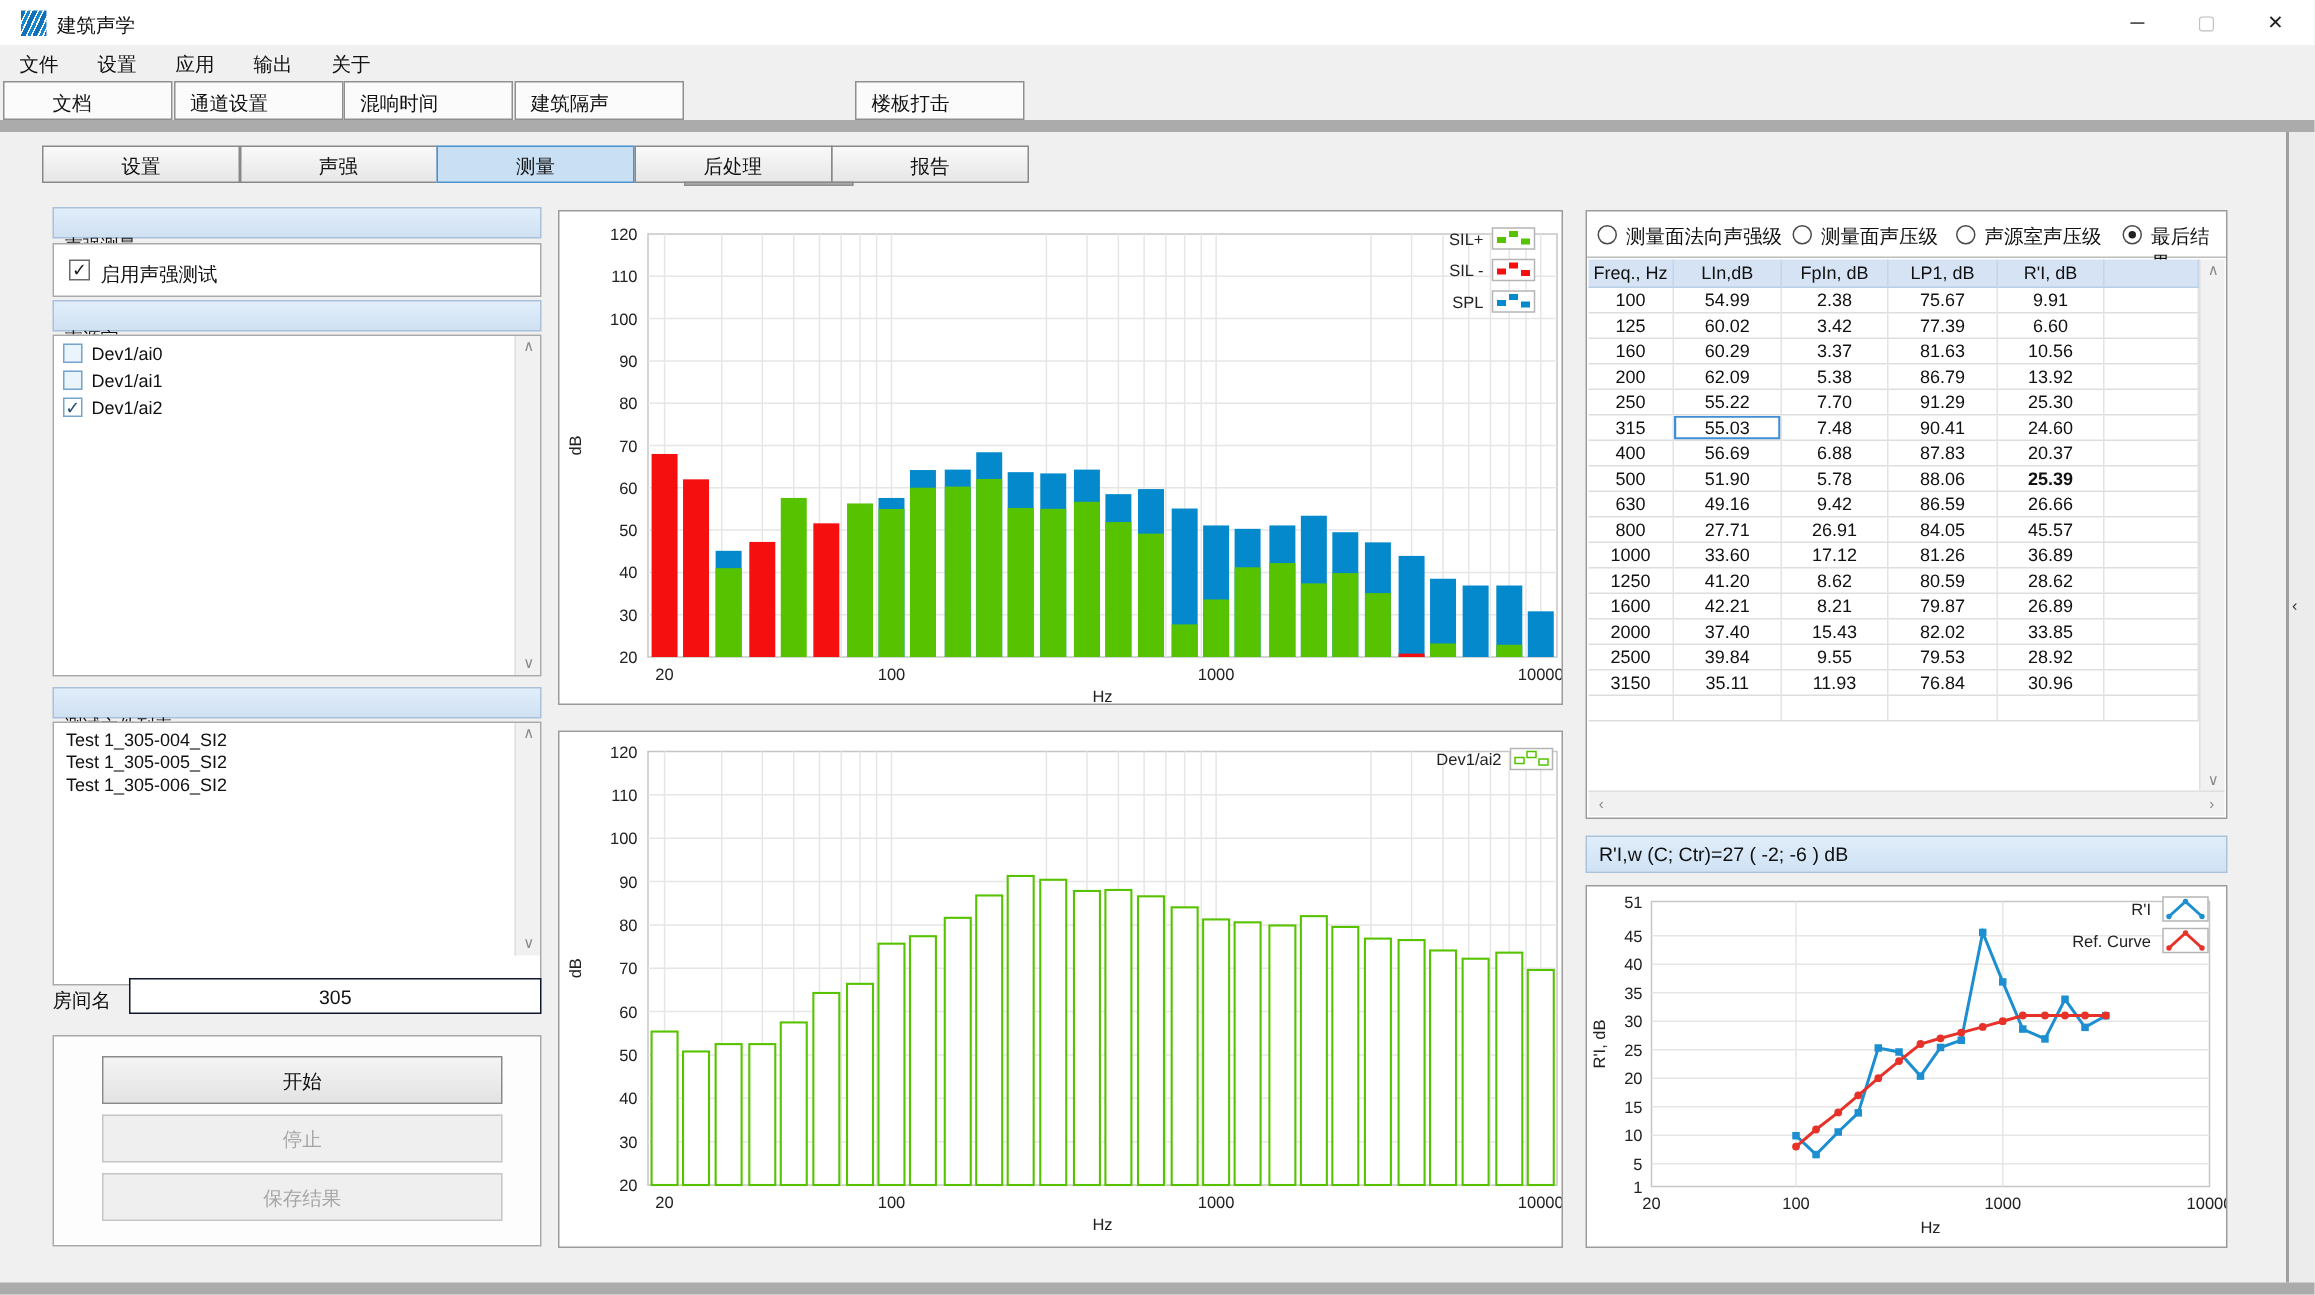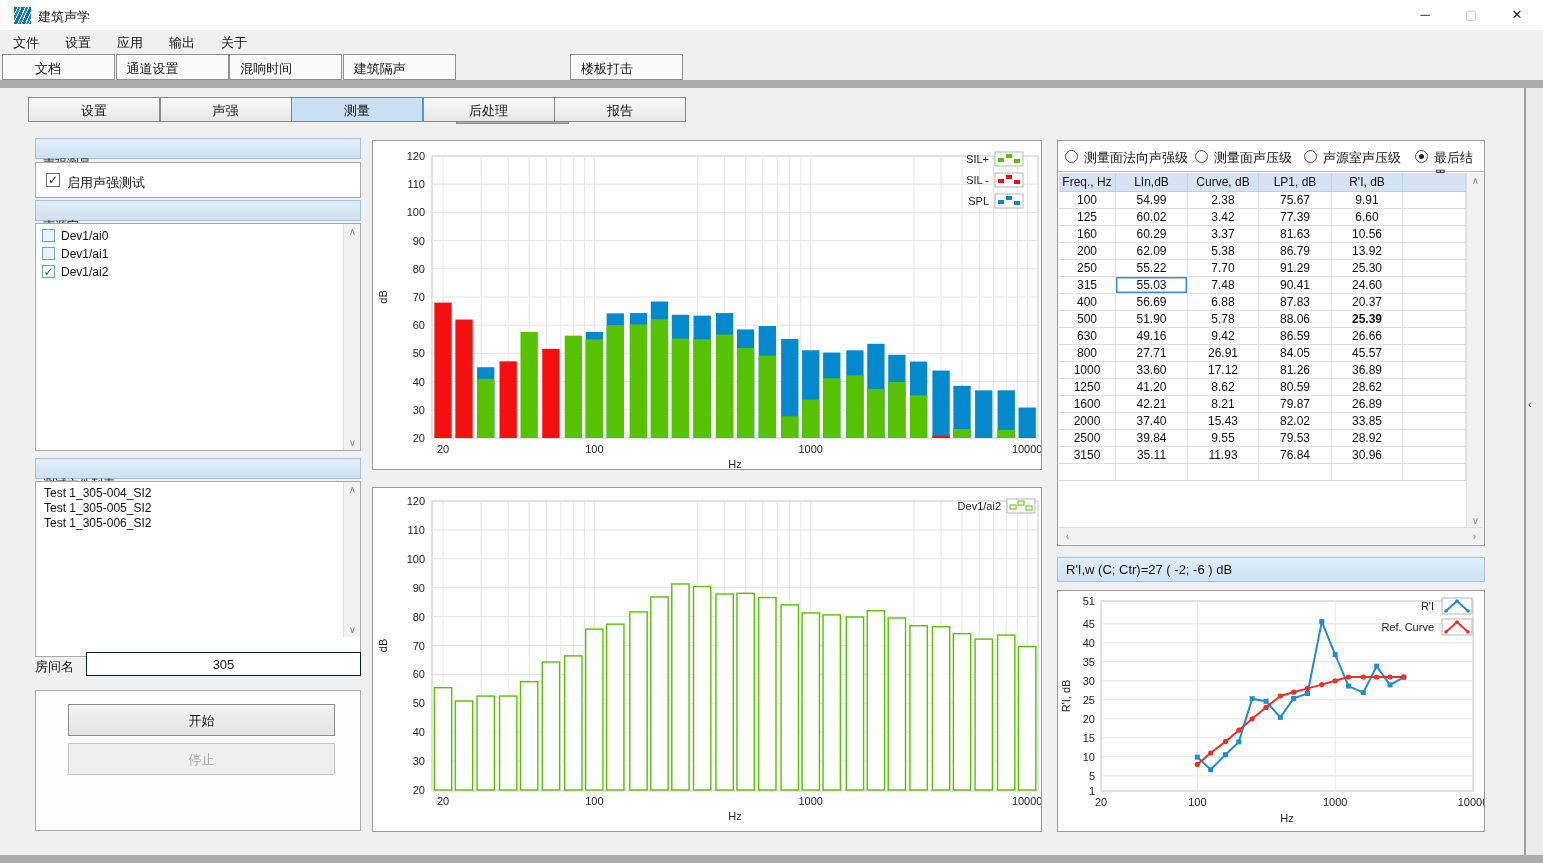--- a/index.html
+++ b/index.html
@@ -128,20 +128,21 @@
   <div class="sb-v" style="right:0;top:0;height:155px;">
     <div class="sb-arrow" style="top:0;">∧</div>
     <div class="sb-arrow" style="bottom:0;">∨</div>
   </div>
 </div>
 <div class="abs" style="left:35px;top:658px;font-size:13px;">房间名</div>
 <div class="abs" style="left:86px;top:652px;width:275px;height:24px;background:#fff;border:1px solid #0f172a;text-align:center;font-size:13px;padding-top:4px;">305</div>
 <div class="whitebox abs" style="left:35px;top:690px;width:326px;height:141px;background:#fdfdfd;">
   <div class="btn disabled" style="top:52px;">停止</div>
   <div class="btn" style="top:13px;">开始</div>
+  <div class="btn disabled" style="top:91px;">保存结果</div>
 </div>
 
 <div class="panel" style="left:372px;top:140px;width:670px;height:330px;">
   <svg id="chart-top" width="668" height="328">
       <rect x="59" y="15" width="606" height="282" fill="#fff" stroke="#c6c6c6"></rect>
       <line x1="70.04434906156166" y1="15" x2="70.04434906156166" y2="297" stroke="#e6e6e6"></line>
       <line x1="108.15552870004122" y1="15" x2="108.15552870004122" y2="297" stroke="#e6e6e6"></line>
       <line x1="135.19584098026618" y1="15" x2="135.19584098026618" y2="297" stroke="#e6e6e6"></line>
       <line x1="156.16993665272406" y1="15" x2="156.16993665272406" y2="297" stroke="#e6e6e6"></line>
       <line x1="173.30702061874575" y1="15" x2="173.30702061874575" y2="297" stroke="#e6e6e6"></line>
@@ -354,21 +355,21 @@
       <div class="radio-label" style="left: 156px; top: 8px;">测量面声压级</div>
       <div class="radio" style="left: 246px; top: 9px;"></div>
       <div class="radio-label" style="left: 265px; top: 8px;">声源室声压级</div>
       <div class="radio sel" style="left: 357px; top: 9px;"></div>
       <div class="radio-label" style="left: 376px; top: 8px;">最后结果</div>
     </div>
   <div id="results-table" style="position:absolute;left:1px;top:32px;width:407px;">
       <div class="tbl-row head">
         <div class="tbl-cell" style="width: 57px;">Freq., Hz</div>
         <div class="tbl-cell" style="width: 72px;">LIn,dB</div>
-        <div class="tbl-cell" style="width: 71px;">Curve, dB</div>
+        <div class="tbl-cell" style="width: 71px;">FpIn, dB</div>
         <div class="tbl-cell" style="width: 73px;">LP1, dB</div>
         <div class="tbl-cell" style="width: 71px;">R'I, dB</div>
         <div class="tbl-cell" style="width: 63px;"></div>
       </div>
       <div class="tbl-row">
         <div class="tbl-cell" style="width: 57px;">100</div>
         <div class="tbl-cell" style="width: 72px;">54.99</div>
         <div class="tbl-cell" style="width: 71px;">2.38</div>
         <div class="tbl-cell" style="width: 73px;">75.67</div>
         <div class="tbl-cell" style="width: 71px;">9.91</div>

